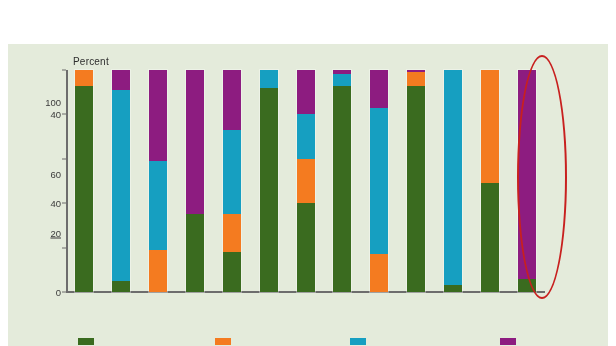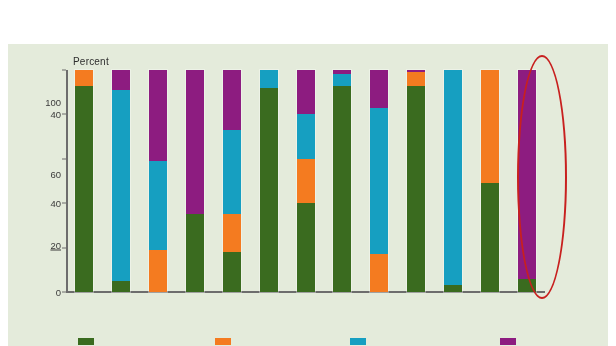--- a/index.html
+++ b/index.html
@@ -82,21 +82,21 @@
 
   <div class="ylabel-unit">Percent</div>
 
   <div class="yaxis"></div>
   <div class="xaxis"></div>
 
   <div class="plot">
     <div id="yticks">
         <div class="ytick" style="top: 222px;">0</div>
         <div class="ytickmark" style="top: 222px;"></div>
-        <div class="ytick" style="top: 175px; text-decoration: underline;">20</div>
+        <div class="ytick" style="top: 163px; text-decoration: underline;">20</div>
         <div class="ytickmark" style="top: 177.6px;"></div>
         <div class="ytick" style="top: 133.2px; text-align: right;">40</div>
         <div class="ytickmark" style="top: 133.2px;"></div>
         <div class="ytick" style="top: 104px;">60</div>
         <div class="ytickmark" style="top: 88.8px;"></div>
         <div class="ytick" style="top: 44.4px;">40</div>
         <div class="ytickmark" style="top: 44.4px;"></div>
         <div class="ytick" style="top: 0px; margin-top: 32px;">100</div>
         <div class="ytickmark" style="top: 0px;"></div>
       </div>

